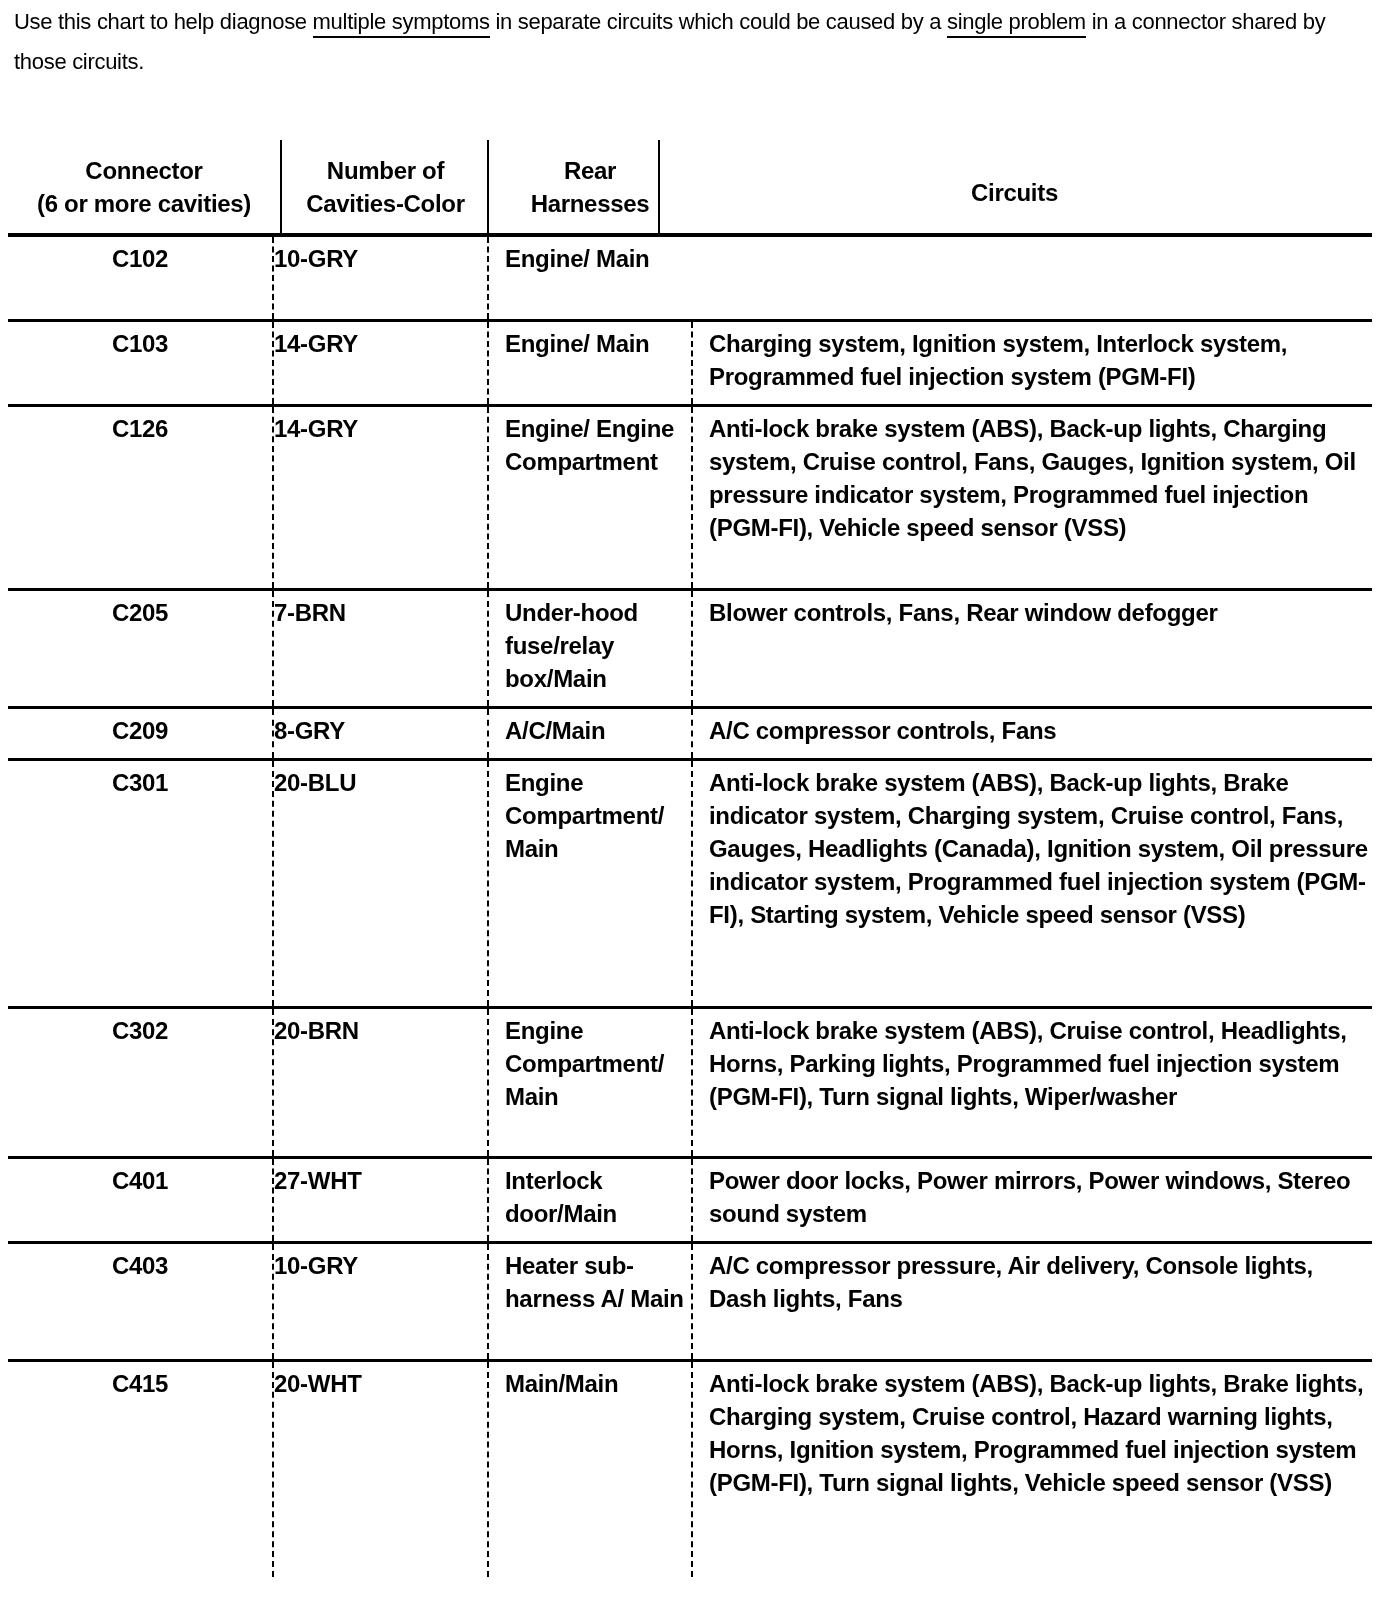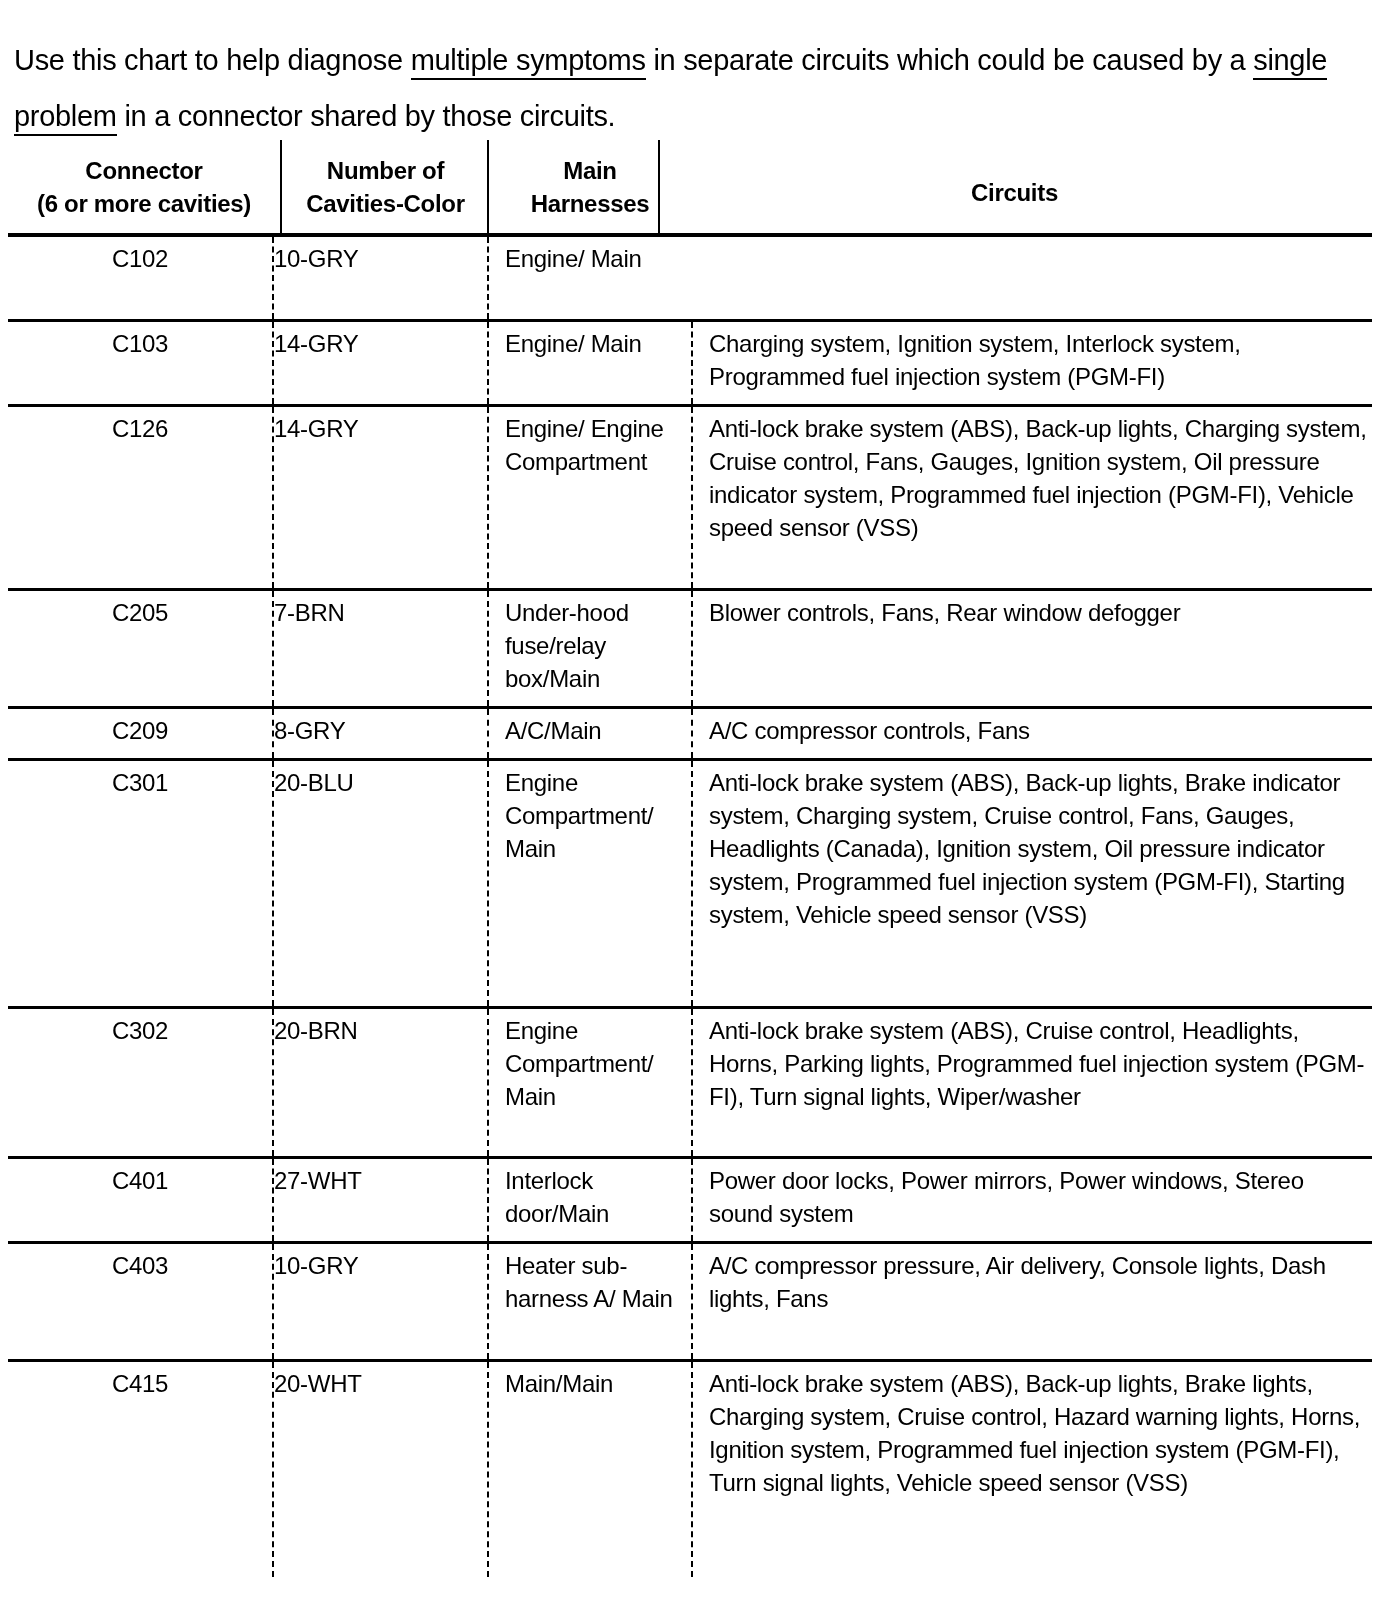--- a/index.html
+++ b/index.html
@@ -2,37 +2,37 @@
 <html><head>
 <meta charset="utf-8">
 <style>
   html, body { margin: 0; padding: 0; background: #ffffff; }
   body {
     width: 1376px; height: 1614px; overflow: hidden; position: relative;
     font-family: "Liberation Sans", sans-serif; color: #000;
   }
   .intro {
     position: absolute; left: 14px; top: 2px; width: 1360px;
-    font-size: 29px; line-height: 56px; letter-spacing: -0.3px; margin-top: 30px;
+    font-size: 22px; line-height: 40px; letter-spacing: -0.3px;
   }
   .intro .u { border-bottom: 2px solid #000; padding-bottom: 2px; }
 
   .table { position: absolute; left: 8px; top: 140px; width: 1364px; }
   .thead { position: relative; height: 93px; border-bottom: 4px solid #000; }
   .th {
     position: absolute; top: 0; height: 93px; display: flex; flex-direction: column;
     justify-content: center; align-items: center; text-align: center;
     font-weight: bold; font-size: 24px; line-height: 33px; letter-spacing: -0.3px;
   }
   .th.c1 { left: 0; width: 272px; }
   .th.c2 { left: 272px; width: 207px; border-left: 2px solid #000; text-align: right; }
   .th.c3 { left: 479px; width: 202px; border-left: 2px solid #000; }
   .th.c4 { left: 650px; width: 683px; border-left: 2px solid #000; padding-top: 12px; box-sizing: border-box; padding-left: 28px; }
 
-  .row { position: relative; border-bottom: 3px solid #000; }
+  .row { position: relative; border-bottom: 3px solid #000; font-weight: bold; }
   .row:last-child { border-bottom: none; }
   .cell {
     position: absolute; top: 0; bottom: 0;
     font-size: 24px; line-height: 33px; letter-spacing: -0.3px;
     padding-top: 5px; box-sizing: border-box;
   }
   .cell.c1 { left: 0; width: 264px; text-align: center; }
   .cell.c2 { left: 264px; width: 215px; border-left: 2px dashed #000; }
   .cell.c3 { left: 479px; width: 204px; padding-left: 16px; border-left: 2px dashed #000; }
   .cell.c4 { left: 683px; width: 681px; padding-left: 16px; padding-right: 4px; border-left: 2px dashed #000; }
@@ -48,21 +48,21 @@
   <div class="thead">
     <div class="th c1">
       <div>Connector</div>
       <div>(6 or more cavities)</div>
     </div>
     <div class="th c2">
       <div>Number of</div>
       <div>Cavities-Color</div>
     </div>
     <div class="th c3">
-      <div>Main</div>
+      <div>Rear</div>
       <div>Harnesses</div>
     </div>
     <div class="th c4">
       <div>Circuits</div>
     </div>
   </div>
 
   <div id="tbody">
     <div class="row" style="height:82px">
       <div class="cell c1">C102</div>

